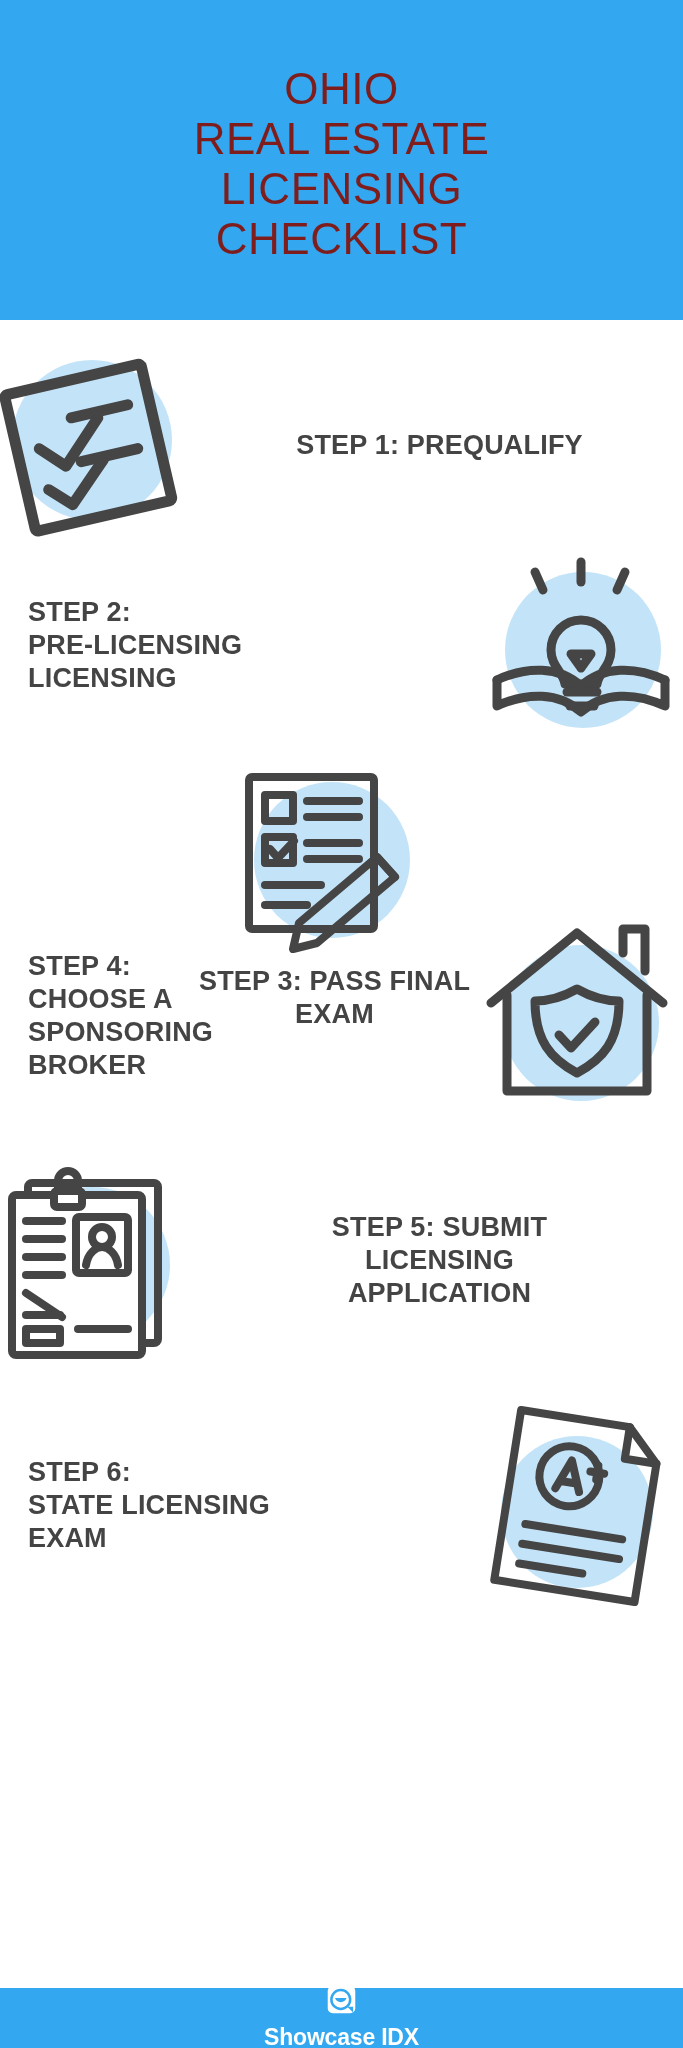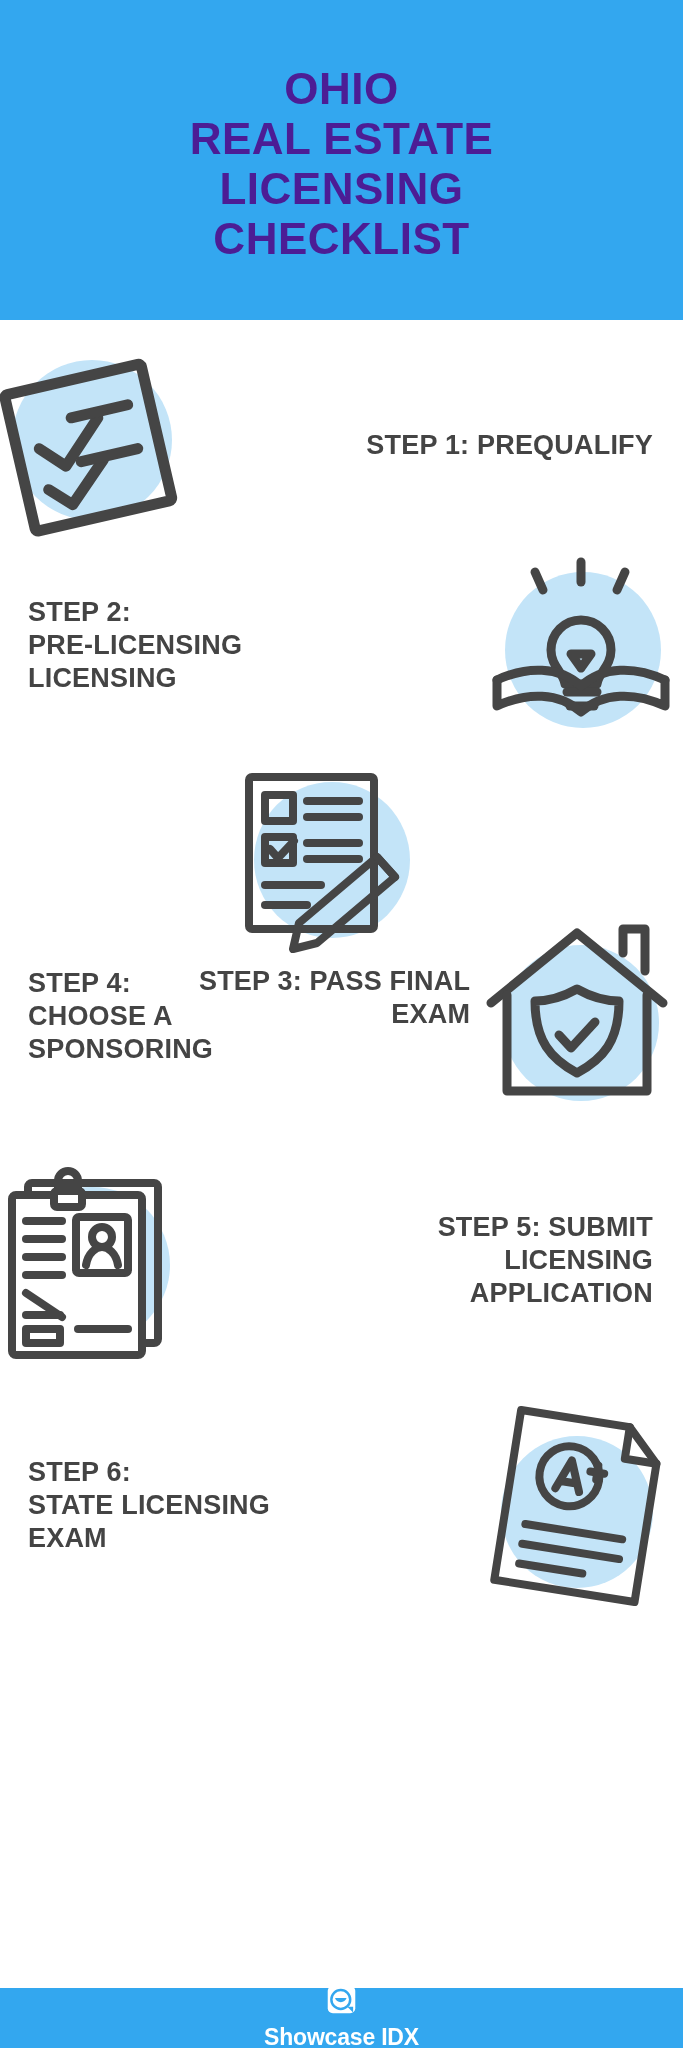--- a/index.html
+++ b/index.html
@@ -25,22 +25,22 @@
     height:320px;
     background:#33A7EF;
     box-sizing:border-box;
     display:flex;
     flex-direction:column;
     align-items:center;
     justify-content:center;
     padding-top:8px;
   }
   .header-line{
-    color:#4c1d95;
-    font-weight:bold;
+    color:#7f1d1d;
+    font-weight:normal;
     font-size:44px;
     letter-spacing:0.5px;
     line-height:50px;
     text-align:center;
     white-space:nowrap;
   }
 
   
   .step{
     position:absolute;
@@ -63,21 +63,21 @@
   .step-text{
     flex:1 1 auto;
     color:#444444;
     font-weight:bold;
     font-size:27px;
     line-height:33px;
     letter-spacing:0.2px;
     padding:0 16px;
     box-sizing:border-box;
   }
-  .step.icon-left .step-text{ text-align:right; padding-right:30px;}
+  .step.icon-left .step-text{ text-align:center; padding-right:30px;}
   .step.icon-right .step-text{ text-align:left; padding-left:28px;}
 
   
   .footer{
     position:absolute;
     left:0; bottom:0;
     width:683px;
     height:60px;
     background:#33A7EF;
     display:flex;
@@ -188,20 +188,21 @@
           <path d="M150 42 L150 18 L172 18 L172 60"></path>
           <path d="M104 78 c16 9 28 12 42 12 c0 40 -16 58 -42 72 c-26 -14 -42 -32 -42 -72 c14 0 26 -3 42 -12 z"></path>
           <path d="M86 124 l12 13 l24 -26"></path>
         </g>
       </svg>
     </div>
     <div class="step-text">
       <div>STEP 4:</div>
       <div>CHOOSE A</div>
       <div>SPONSORING</div>
+      <div>BROKER</div>
     </div>
   </div>
 
   <div class="step icon-left" style="top:1155px;">
     <div class="icon-wrap">
       <svg viewBox="0 0 210 210" xmlns="http://www.w3.org/2000/svg">
         <circle cx="92" cy="110" r="78" fill="#C3E4F8"></circle>
         <g stroke="#454545" stroke-width="8" fill="none" stroke-linecap="round" stroke-linejoin="round">
           <rect x="28" y="28" width="130" height="160" rx="4"></rect>
           <rect x="12" y="40" width="130" height="160" rx="4" fill="#ffffff"></rect>

